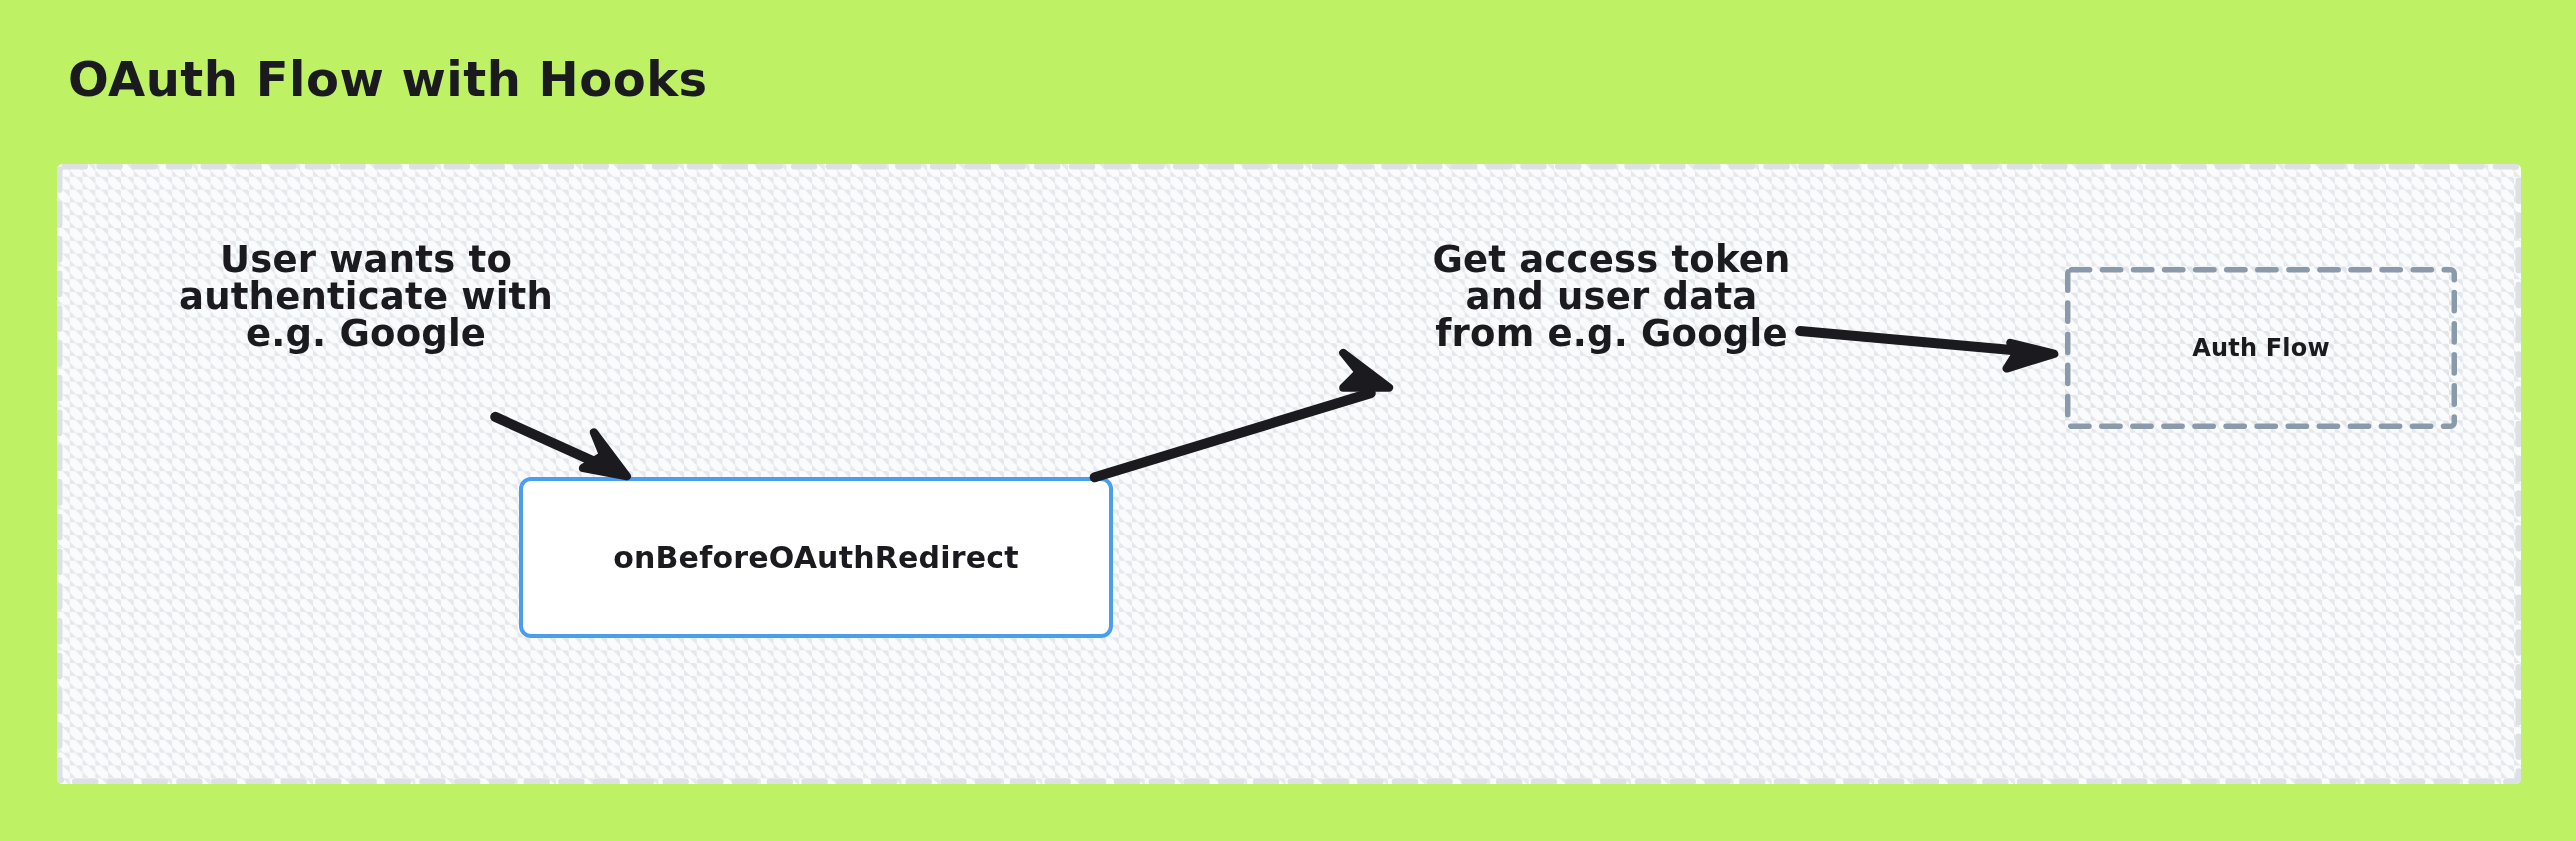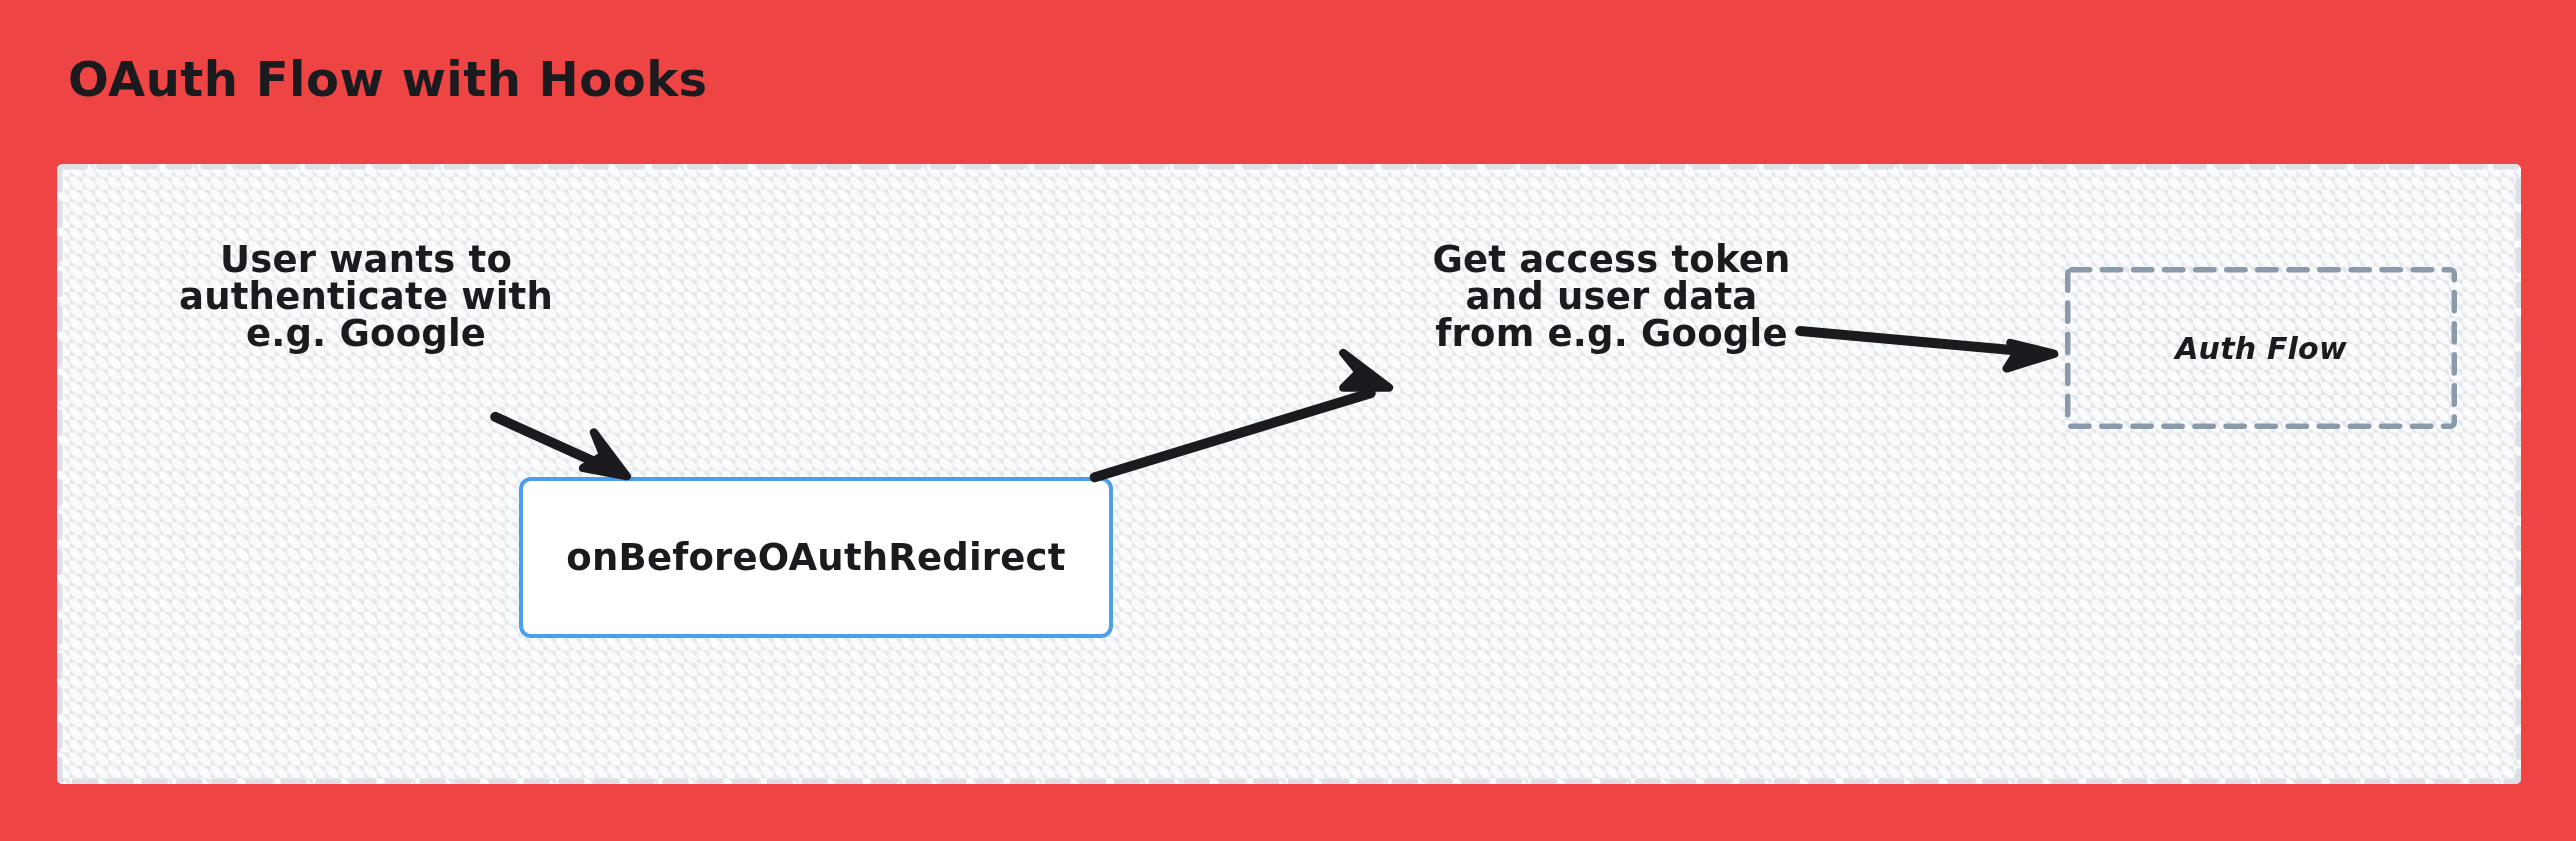--- a/index.html
+++ b/index.html
@@ -8,21 +8,21 @@
     padding: 0;
     background: #f7f8fa;
   }
   body {
     font-family: "DejaVu Sans", sans-serif;
   }
   #canvas {
     position: relative;
     width: 2576px;
     height: 842px;
-    background: #ef4444;
+    background: #bef264;
     overflow: hidden;
   }
 
   
   #diagram-title {
     position: absolute;
     left: 68px;
     top: 55px;
     font-family: "DejaVu Sans", sans-serif;
     font-size: 48px;
@@ -95,21 +95,21 @@
     background: #ffffff;
     border: 4.6px solid #4a9eeb;
     border-radius: 12px;
     display: flex;
     align-items: center;
     justify-content: center;
     box-sizing: border-box;
   }
   #hook-node-label {
     font-family: "DejaVu Sans", sans-serif;
-    font-size: 37px;
+    font-size: 30px;
     font-weight: 700;
     color: #1b1b1f;
     letter-spacing: 0.2px;
     white-space: nowrap;
   }
 
   
   #auth-flow-group {
     position: absolute;
     left: 2008px;
@@ -136,26 +136,25 @@
     position: absolute;
     left: 0;
     top: 0;
     width: 100%;
     height: 100%;
     pointer-events: none;
   }
   #auth-flow-label {
     position: relative;
     font-family: "DejaVu Sans", sans-serif;
-    font-size: 30px;
+    font-size: 24px;
     font-weight: 700;
     color: #1b1b1f;
     letter-spacing: 0.2px;
     white-space: nowrap;
-    font-style: italic;
   }
 
   
   #arrows-layer {
     position: absolute;
     left: 0;
     top: 0;
     width: 2576px;
     height: 842px;
     pointer-events: none;

